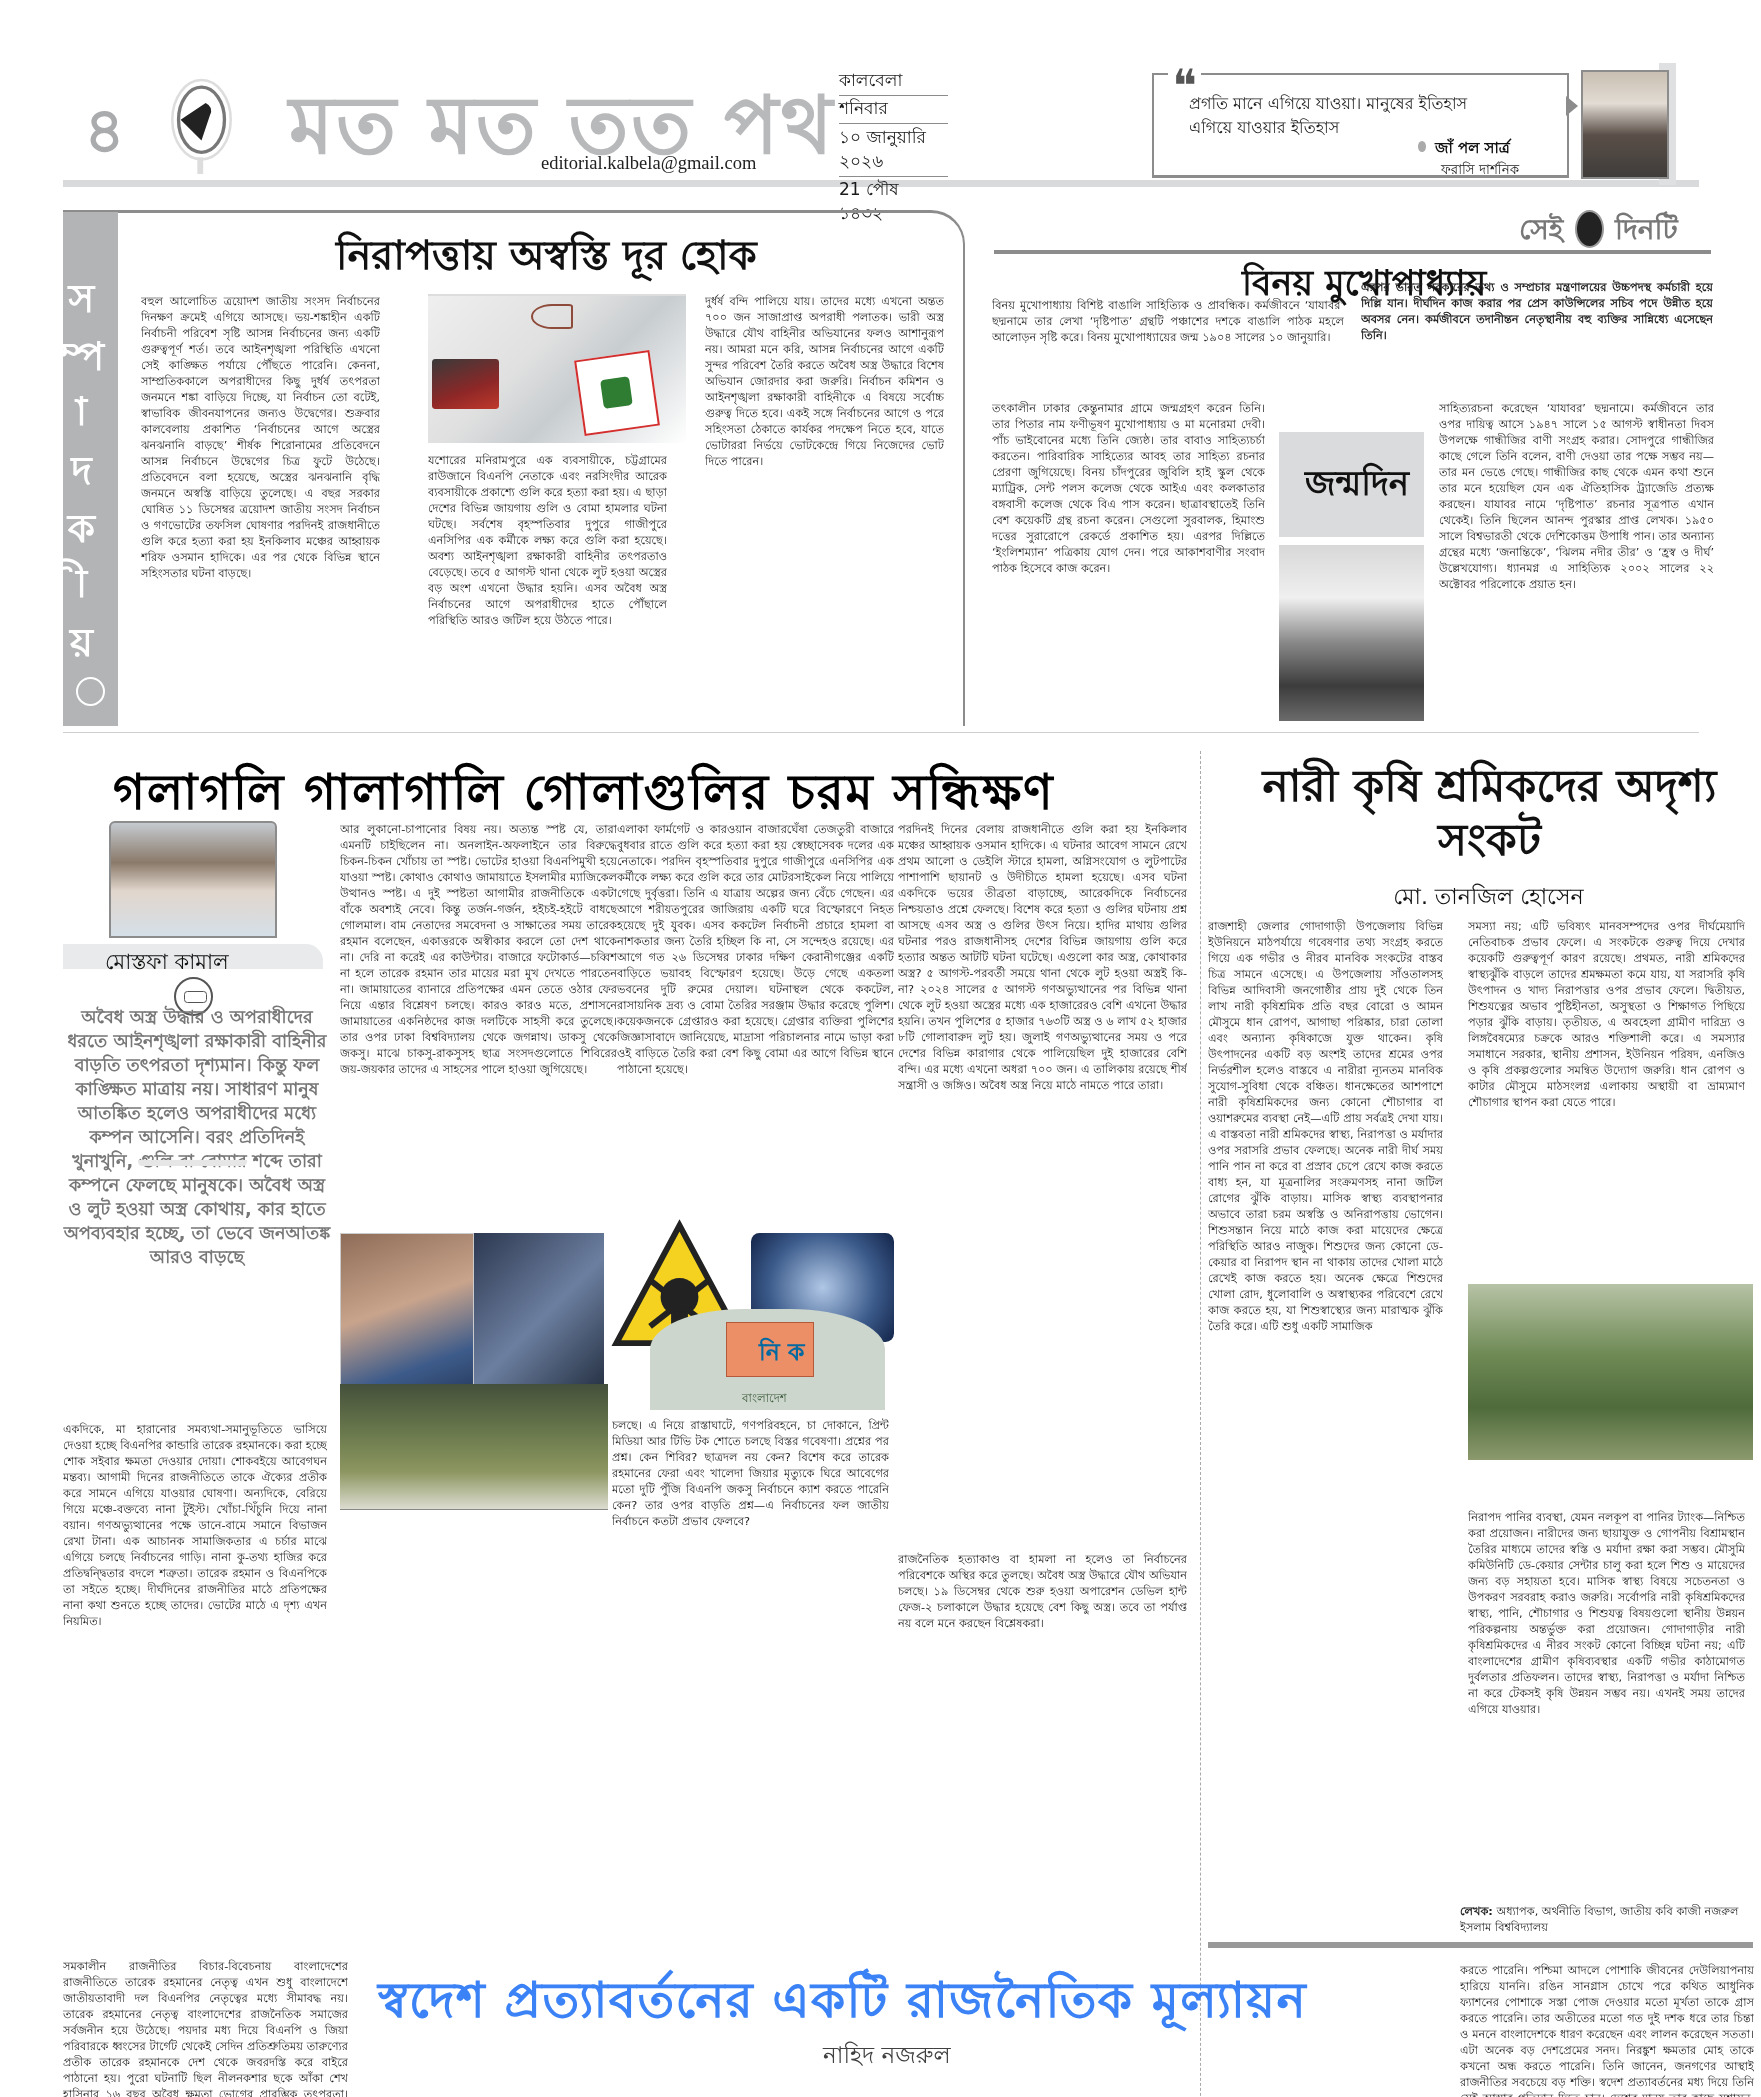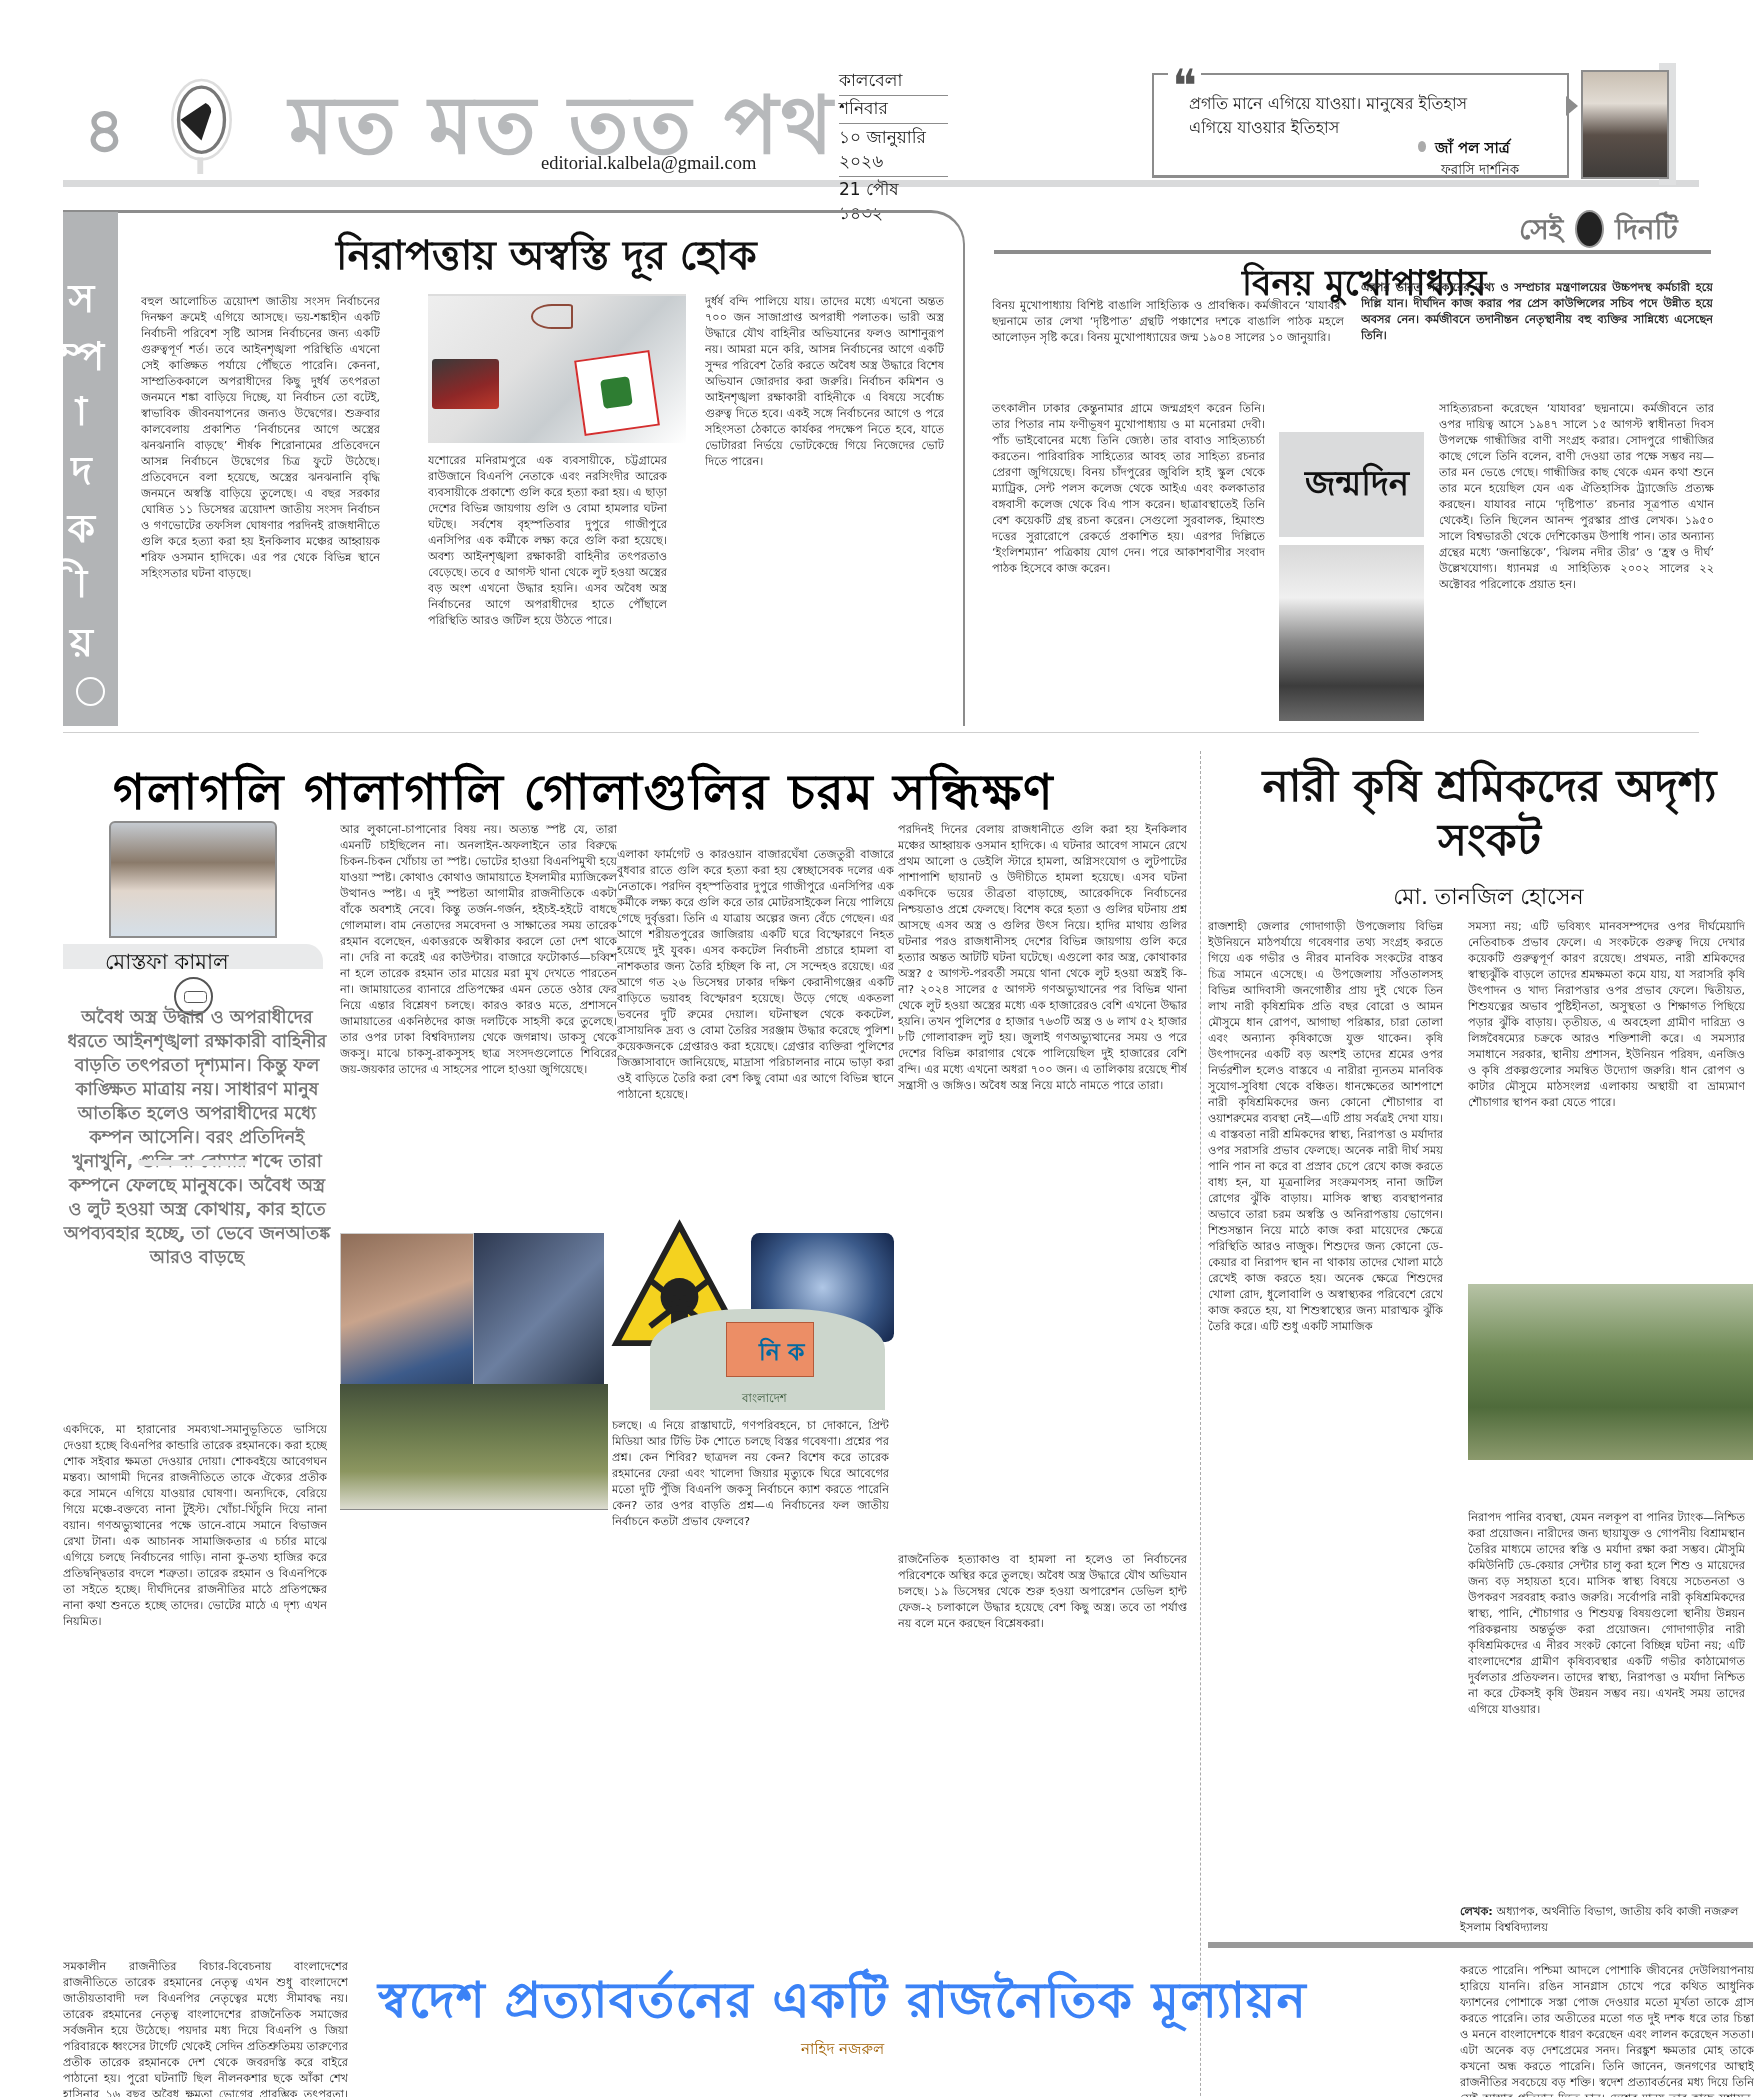--- a/index.html
+++ b/index.html
@@ -64,21 +64,21 @@
   .dashed-v { left: 1200px; top: 751px; width: 0; height: 1405px; border-left: 1.7px dashed #aaa; }
   .author-photo { left: 109px; top: 821px; width: 168px; height: 117px; border: 2.1px solid #8c8c8c; border-radius: 5.9px 5.9px 0 0; background: linear-gradient(180deg,#c5cad0 0%,#8a7a6a 35%,#e1d6cc 60%,#d5dfe8 100%); }
   .author-name-bar { left: 63px; top: 944px; width: 260px; height: 25px; background: #e9eaeb; border-top-right-radius: 17px; }
   .author-name { left: 105px; top: 946px; font-size: 21px; color: #111; }
   .pen-fist-icon { left: 174px; top: 977px; width: 39px; height: 39px; border: 2.1px solid #555; border-radius: 50%; }
   .pen-fist-icon::after { content: ""; position: absolute; left: 7.6px; top: 11.7px; width: 21px; height: 10px; border: 1.7px solid #555; border-radius: 3.4px; }
   .pullquote { left: 63px; top: 1005px; width: 268px; font-size: 17.6px; line-height: 24px; color: #777; text-align: center; font-weight: bold; }
   .pull-rule { left: 138px; top: 1160px; width: 109px; height: 5.9px; background: #e6e6e6; border-radius: 0 0 4.2px 4.2px; }
   .gol-col-left { left: 63px; top: 1422px; width: 264px; height: 717px; overflow: hidden; }
   .gol-col1 { left: 340px; top: 822px; width: 277px; height: 424px; overflow: hidden; }
-  .gol-col2 { left: 617px; top: 822px; width: 277px; height: 424px; overflow: hidden; margin-top: 25px; }
+  .gol-col2 { left: 617px; top: 822px; width: 277px; height: 424px; overflow: hidden; }
   .gol-col3 { left: 898px; top: 822px; width: 289px; height: 726px; overflow: hidden; }
   .gol-col4 { left: 340px; top: 1418px; width: 273px; height: 722px; overflow: hidden; }
   .gol-col6 { left: 898px; top: 1552px; width: 289px; height: 587px; overflow: hidden; }
   .gol-img-people { left: 340px; top: 1233px; width: 134px; height: 185px; background: linear-gradient(160deg,#8e6d58,#c9a48c 40%,#3d5b8a 70%,#1c2c48); border: 1.3px solid #ccc; }
   .gol-img-police { left: 474px; top: 1233px; width: 130px; height: 176px; background: linear-gradient(135deg,#2d3850,#6c7fa0 50%,#1b2535); }
   .gol-img-hazard { left: 608px; top: 1217px; width: 143px; height: 143px; }
   .gol-img-bomb { left: 751px; top: 1233px; width: 143px; height: 109px; background: radial-gradient(circle at 50% 50%,#b0c7e6,#3b5a8a 60%,#132448); border-radius: 8.4px; }
   .gol-img-ballot { left: 650px; top: 1309px; width: 235px; height: 101px; background: #ccd6cc; border-radius: 40% 40% 0 0; }
   .gol-img-ballot .box { position: absolute; left: 76px; top: 12.6px; width: 88px; height: 55px; background: #ec8e66; border: 1.7px solid #b35a3a; }
   .gol-img-ballot .mark { position: absolute; left: 109px; top: 25px; font-size: 23.5px; color: #0369a1; font-weight: bold; }
@@ -90,21 +90,21 @@
   .nari-author { left: 1258px; top: 879px; width: 461px; text-align: center; font-size: 22px; color: #111; }
   .nari-col1 { left: 1208px; top: 919px; width: 235px; height: 990px; overflow: hidden; }
   .nari-col2 { left: 1468px; top: 919px; width: 277px; height: 550px; overflow: hidden; }
   .nari-col3 { left: 1468px; top: 1510px; width: 277px; height: 415px; overflow: hidden; }
   .nari-photo { left: 1468px; top: 1284px; width: 285px; height: 176px; background: linear-gradient(180deg,#b7c3a6 0%,#6f8a55 40%,#4f6b3b 70%,#8c9a6d 100%); }
   .nari-signature { left: 1460px; top: 1904px; width: 285px; font-size: 11.3px; line-height: 16px; color: #222; }
   .nari-rule { left: 1208px; top: 1942px; width: 545px; height: 5.9px; background: #999; }
 
   
   .swa-headline { left: 378px; top: 1963px; font-size: 49px; font-weight: bold; color: #3b82f6; letter-spacing: 1.3px; }
-  .swa-author { left: 801px; top: 2037px; font-size: 15px; color: #a16207; }
+  .swa-author { left: 823px; top: 2037px; font-size: 23px; color: #404040; }
   .swa-col1 { left: 63px; top: 1959px; width: 285px; height: 738px; overflow: hidden; }
   .swa-col6 { left: 1460px; top: 1963px; width: 294px; height: 629px; overflow: hidden; }
 </style>
 </head>
 <body>
 
 <div class="abs page-num">৪</div>
 <svg class="abs logo-clock" viewBox="0 0 160 230">
   <ellipse cx="80" cy="100" rx="70" ry="95" fill="#fff" stroke="#ddd" stroke-width="6"></ellipse>
   <ellipse cx="80" cy="100" rx="55" ry="78" fill="#fff" stroke="#777" stroke-width="8"></ellipse>

